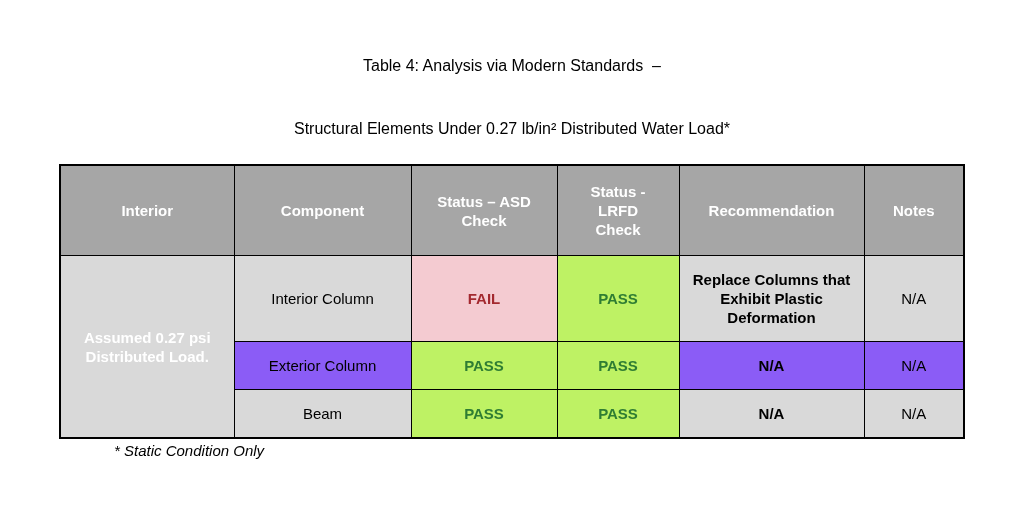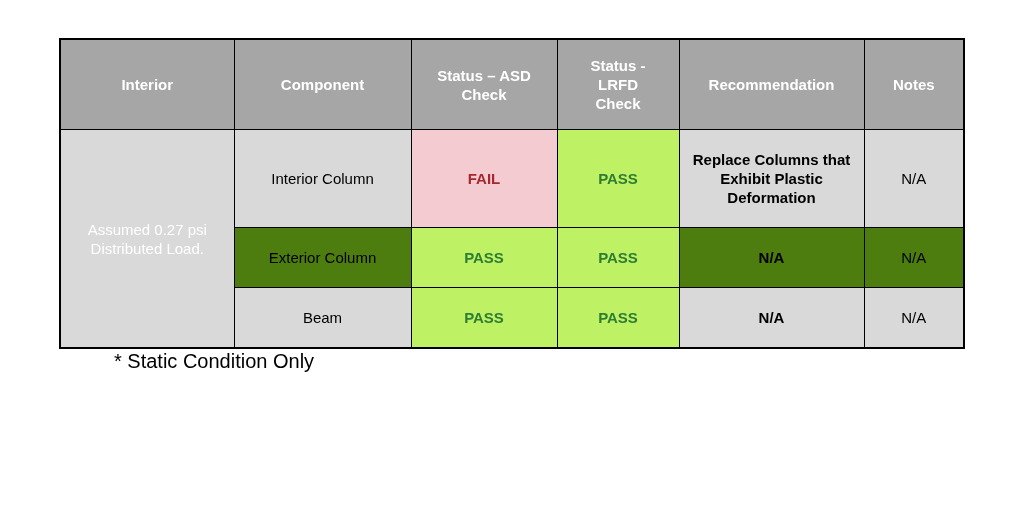--- a/index.html
+++ b/index.html
@@ -51,48 +51,51 @@
     height: 7px;
     background: #a6a6a6;
     border: 1.5px solid #000;
     border-top: none;
     z-index: 2;
   }
 
   td.cond {
     background: #a6a6a6;
     color: #ffffff;
-    font-weight: normal;
+    font-weight: bold;
     padding: 2px 14px;
   }
   tr.r1 { height: 60px; }
   tr.r2, tr.r3 { height: 25px; }
 
   tr.row-dark td { background: #d9d9d9; }
-  tr.row-light td { background: #4d7c0f; }
+  tr.row-light td { background: #8b5cf6; }
 
   td.status { font-weight: bold; margin-top: 16px; }
   td.status.pass { background: #bef264; color: #2f7d33; }
   td.status.fail { background: #f4cbd1; color: #a3292f; }
 
-  td.rec { font-weight: bold; padding: 20px 8px; }
+  td.rec { font-weight: bold; padding: 14px 8px; }
 
   .footnote {
     width: 904px;
     margin: 3px auto 16px auto;
     padding-left: 54px;
-    font-size: 20px;
+    font-size: 15px;
     line-height: 18px;
     color: #000;
+    font-style: italic;
   }
 </style>
 </head>
 <body>
 
 <div class="table-title title-1">
+  <div>Table 4: Analysis via Modern Standards  –</div>
+  <div>Structural Elements Under 0.27 lb/in² Distributed Water Load*</div>
 </div>
 
 <table class="analysis">
   <colgroup>
     <col style="width:174px">
       <col style="width:177px">
       <col style="width:146px">
     <col style="width:122px">
       <col style="width:185px">
       <col style="width:100px">

